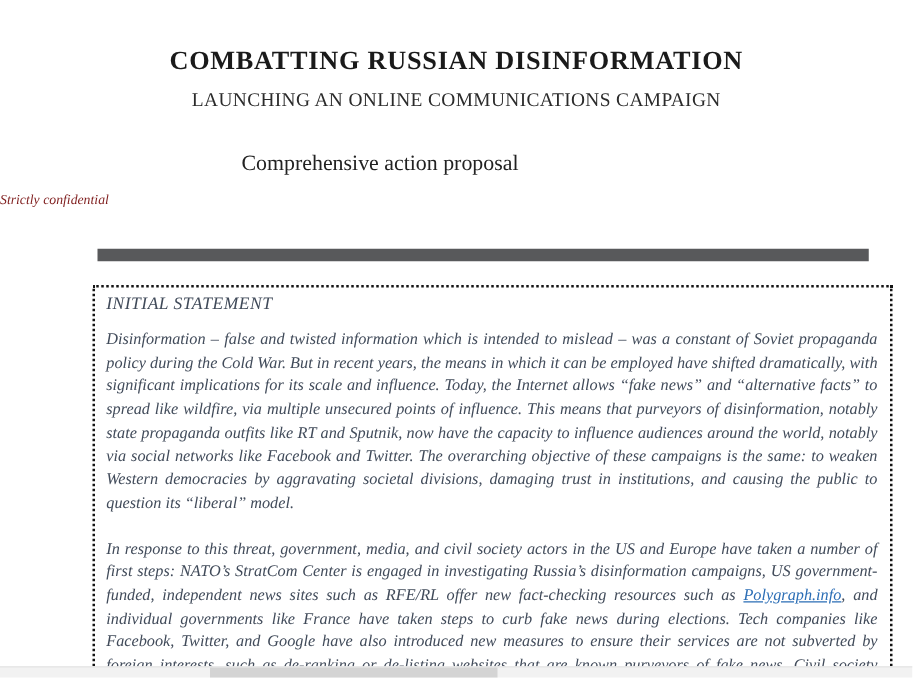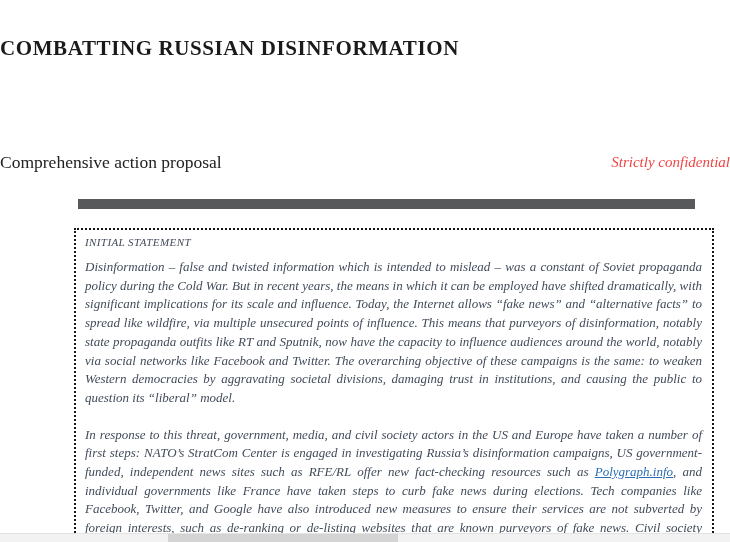--- a/index.html
+++ b/index.html
@@ -13,21 +13,21 @@
     height: 542px;
     overflow: hidden;
     font-family: "Liberation Serif", serif;
   }
 
   .doc-title {
     position: absolute;
     top: 22px;
     left: 0;
     width: 730px;
-    text-align: left;
+    text-align: center;
     font-size: 21px;
     font-weight: bold;
     letter-spacing: 0.6px;
     color: #1a1a1a;
   }
 
   .doc-subtitle {
     position: absolute;
     top: 72px;
     left: 0;
@@ -37,34 +37,34 @@
     line-height: 17.5px;
     letter-spacing: 0.3px;
     color: #2b2b2b;
   }
 
   .doc-proposal {
     position: absolute;
     top: 120px;
     left: 0;
     width: 608px;
+    text-align: center;
     font-size: 17.5px;
     color: #222222;
-    margin-top: 32px;
   }
 
   .doc-confidential {
     position: absolute;
     top: 154px;
     left: 0;
     width: 730px;
-    text-align: right;
-    font-size: 15px;
+    text-align: left;
+    font-size: 11px;
     font-style: italic;
-    color: #ef4444;
+    color: #7f1d1d;
   }
 
   .divider-bar {
     position: absolute;
     top: 199px;
     left: 78px;
     width: 617px;
     height: 10px;
     background: #58595b;
   }
@@ -75,21 +75,21 @@
     top: 228px;
     left: 74px;
     width: 640px;
     height: 340px; 
     border: 2px dotted #141414;
     padding: 6px 10px 0 9px;
     background: #ffffff;
   }
 
   .statement-heading {
-    font-size: 11px;
+    font-size: 14px;
     font-style: italic;
     letter-spacing: 0.4px;
     color: #414b5a;
     margin: 0 0 10px 0;
   }
 
   .statement-paragraph {
     font-size: 13px;
     font-style: italic;
     line-height: 18.7px;
@@ -122,20 +122,21 @@
     height: 100%;
     background: #d4d4d4;
   }
 </style>
 </head>
 <body>
 
 <h1 class="doc-title">COMBATTING RUSSIAN DISINFORMATION</h1>
 
 <div class="doc-subtitle">
+  <div>LAUNCHING AN ONLINE COMMUNICATIONS CAMPAIGN</div>
 </div>
 
 <div class="doc-proposal">Comprehensive action proposal</div>
 
 <div class="doc-confidential">Strictly confidential</div>
 
 <div class="divider-bar"></div>
 
 <div class="statement-box">
   <div class="statement-heading">INITIAL STATEMENT</div>

